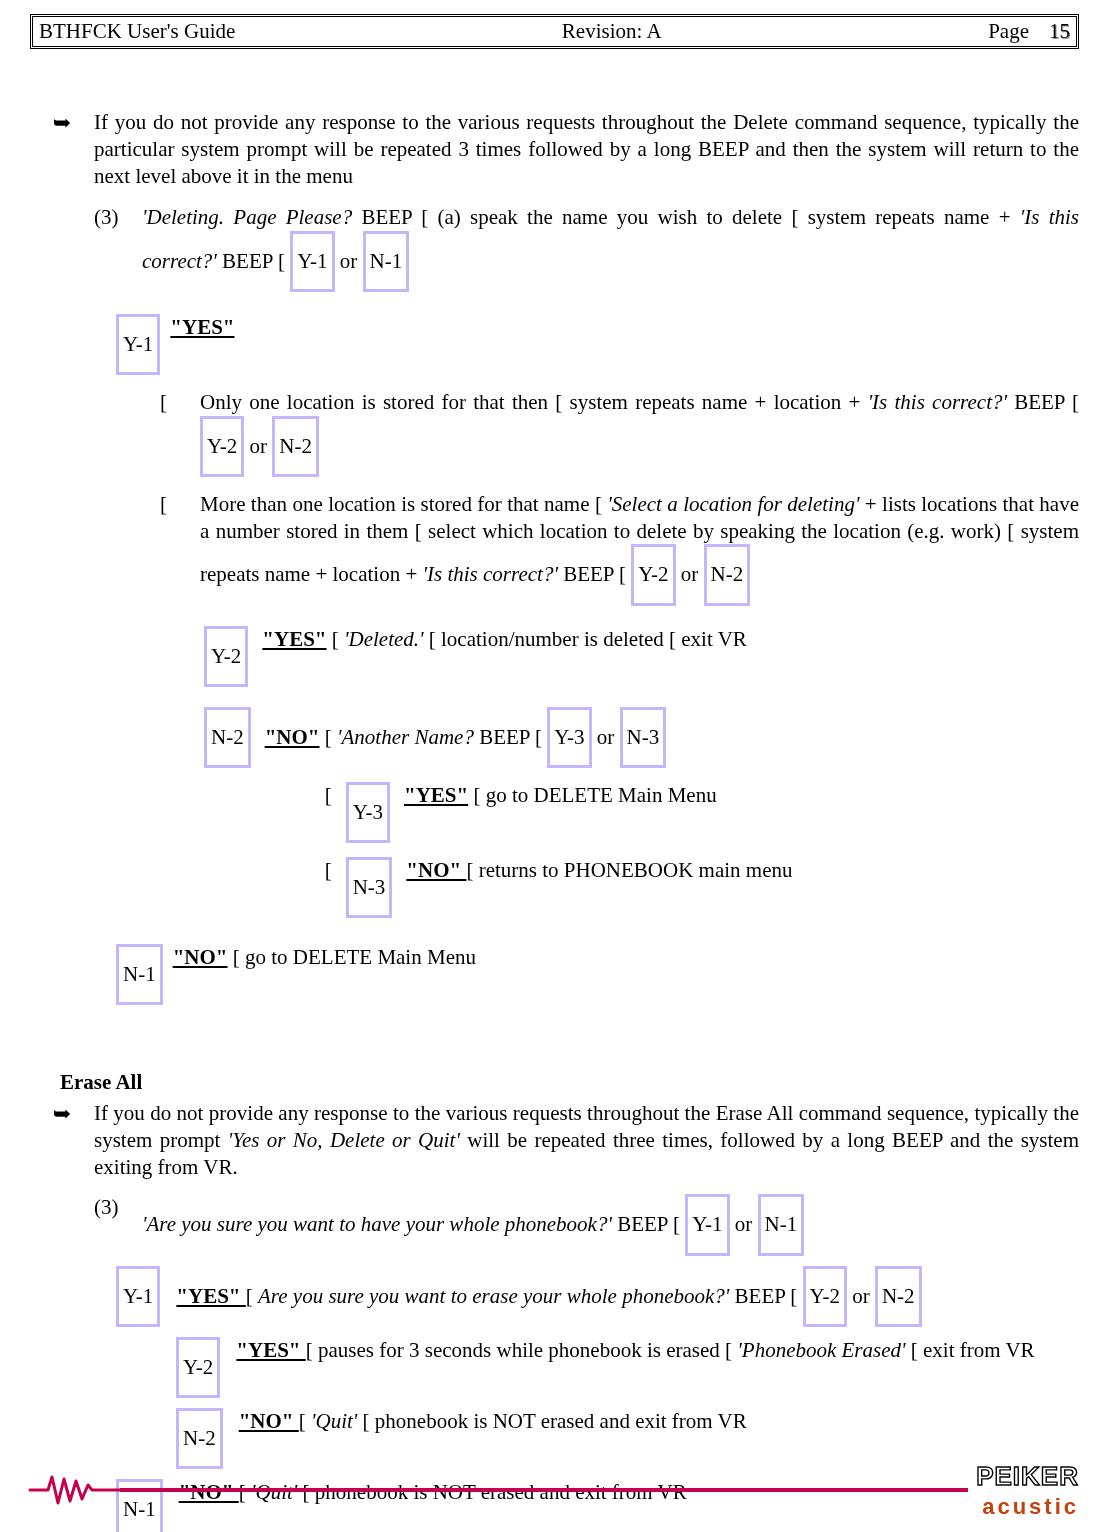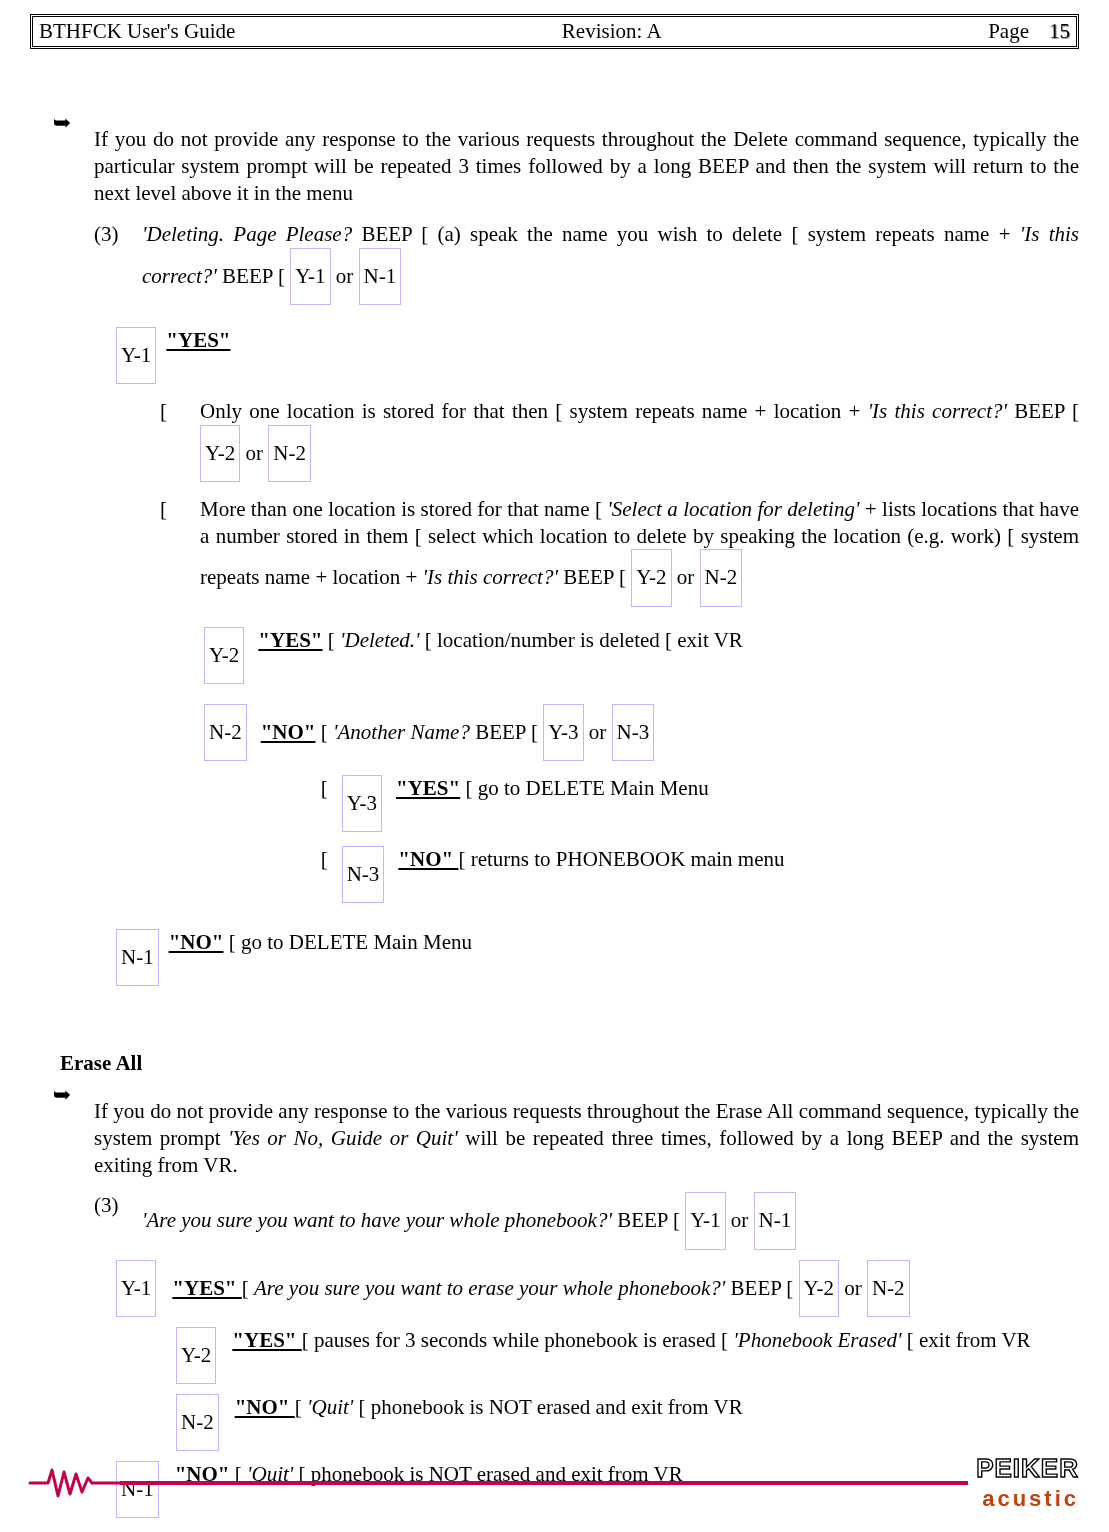--- a/index.html
+++ b/index.html
@@ -7,25 +7,25 @@
 .hdr-wrap{border:3px double #000;padding:2px 6px;display:flex;justify-content:space-between;align-items:flex-end;font-size:21px;}
 .hdr-wrap .title{font-weight:400;}
 .hdr-wrap .page-no{display:flex;gap:20px;align-items:baseline;}
 .pg-num{font-weight:400;position:relative;display:inline-block;}
 .pg-num .shadow{position:absolute;left:1px;top:1px;color:#888;}
 .pg-num .front{position:relative;color:#000;}
 .content{padding:60px 0 0 0;font-size:21px;line-height:1.28;}
 .section-head{font-weight:bold;margin:0 0 4px 30px;}
 .bullet-row{display:flex;}
 .bullet-sym{width:64px;text-align:center;font-size:22px;}
-.bullet-text{flex:1;text-align:justify;margin-top:17px;}
+.bullet-text{flex:1;text-align:justify;}
 .num-row{display:flex;margin:14px 0 0 64px;}
 .num-lbl{width:48px;}
 .num-text{flex:1;text-align:justify;}
-.box{border:1px solid #c4b5fd;padding:16px 4px;display:inline-block;line-height:1.1;}
+.box{border:3px solid #c4b5fd;padding:16px 4px;display:inline-block;line-height:1.1;}
 .yesno{text-decoration:underline;font-weight:bold;}
 .ital{font-style:italic;}
 .lvl1{margin:22px 0 0 86px;}
 .lvl1-head{display:flex;gap:10px;align-items:flex-start;}
 .lvl1-body{margin-left:44px;}
 .sub-row{display:flex;margin-top:14px;}
 .sub-sym{width:40px;}
 .sub-text{flex:1;text-align:justify;}
 .lvl2{margin:20px 0 0 44px;display:flex;gap:14px;align-items:flex-start;}
 .lvl3{margin:14px 0 0 60px;display:flex;gap:14px;align-items:flex-start;}
@@ -118,21 +118,21 @@
     <div class="n1-final">
       <span class="box">N-1</span>
       <div><span class="yesno">"NO"</span><span> [ go to DELETE Main Menu</span></div>
     </div>
 
     <div style="height:64px"></div>
     <div class="section-head">Erase All</div>
     <div class="bullet-row">
       <div class="bullet-sym">➥</div>
       <div class="bullet-text">
-        <span>If you do not provide any response to the various requests throughout the Erase All command sequence, typically the system prompt </span><span class="ital">'Yes or No, Guide or Quit'</span><span> will be repeated three times, followed by a long BEEP and the system exiting from VR.</span>
+        <span>If you do not provide any response to the various requests throughout the Erase All command sequence, typically the system prompt </span><span class="ital">'Yes or No, Delete or Quit'</span><span> will be repeated three times, followed by a long BEEP and the system exiting from VR.</span>
       </div>
     </div>
 
     <div class="num-row">
       <div class="num-lbl">(3)</div>
       <div class="num-text">
         <span class="ital">'Are you sure you want to have your whole phonebook?'</span><span> BEEP [ </span><span class="box">Y-1</span><span> or </span><span class="box">N-1</span>
       </div>
     </div>
 

